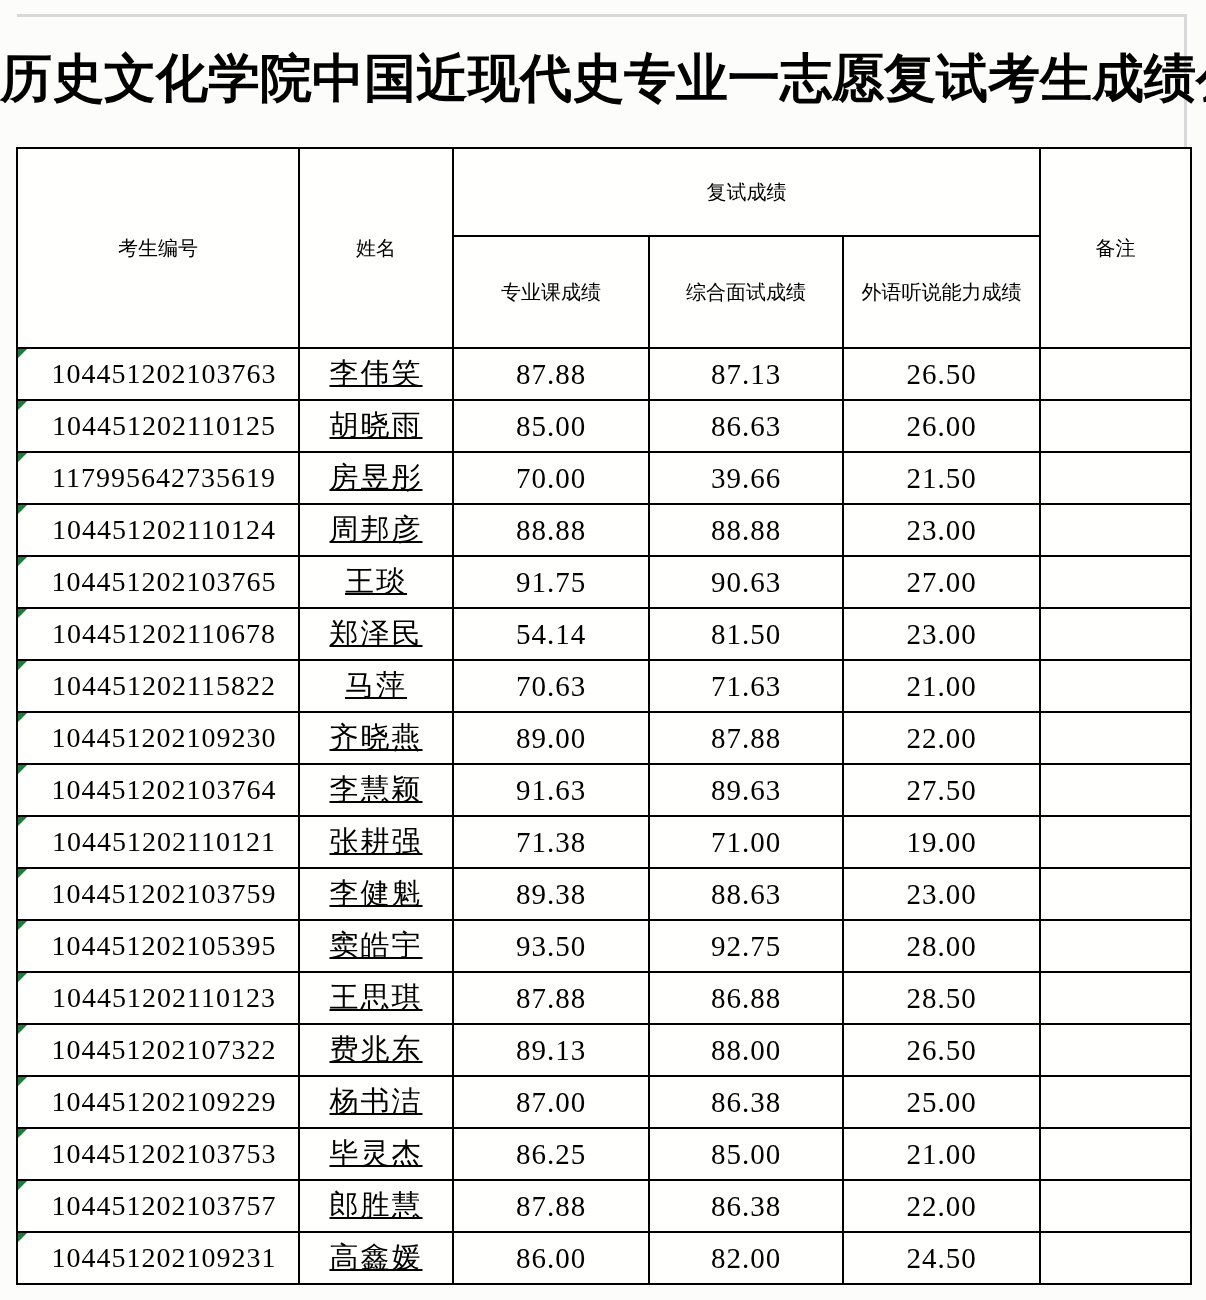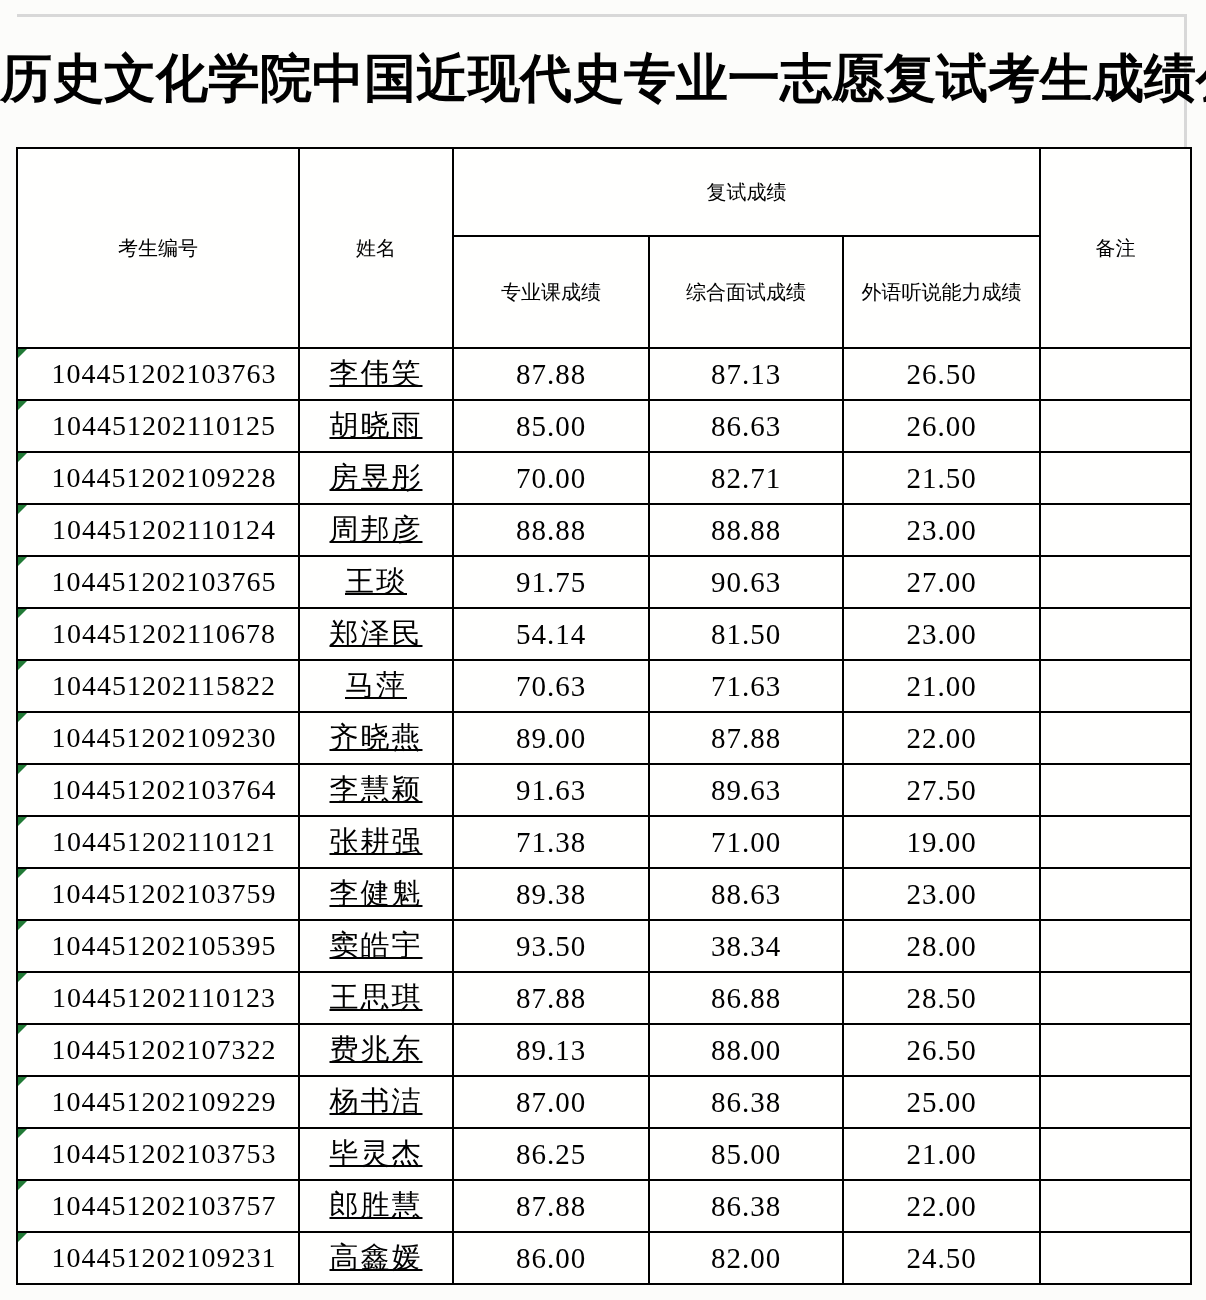--- a/index.html
+++ b/index.html
@@ -115,24 +115,24 @@
   <tr>
     <td class="c-id"><span class="tri"></span><span>104451202110125</span></td>
     <td class="c-name">胡晓雨</td>
     <td class="c-score">85.00</td>
     <td class="c-score">86.63</td>
     <td class="c-score">26.00</td>
     <td class="c-remark"></td>
   </tr>
 
   <tr>
-    <td class="c-id"><span class="tri"></span><span>104451202109228</span></td>
+    <td class="c-id"><span class="tri"></span><span>117995642735619</span></td>
     <td class="c-name">房昱彤</td>
     <td class="c-score">70.00</td>
-    <td class="c-score">82.71</td>
+    <td class="c-score">39.66</td>
     <td class="c-score">21.50</td>
     <td class="c-remark"></td>
   </tr>
 
   <tr>
     <td class="c-id"><span class="tri"></span><span>104451202110124</span></td>
     <td class="c-name">周邦彦</td>
     <td class="c-score">88.88</td>
     <td class="c-score">88.88</td>
     <td class="c-score">23.00</td>
@@ -199,21 +199,21 @@
     <td class="c-score">89.38</td>
     <td class="c-score">88.63</td>
     <td class="c-score">23.00</td>
     <td class="c-remark"></td>
   </tr>
 
   <tr>
     <td class="c-id"><span class="tri"></span><span>104451202105395</span></td>
     <td class="c-name">窦皓宇</td>
     <td class="c-score">93.50</td>
-    <td class="c-score">38.34</td>
+    <td class="c-score">92.75</td>
     <td class="c-score">28.00</td>
     <td class="c-remark"></td>
   </tr>
 
   <tr>
     <td class="c-id"><span class="tri"></span><span>104451202110123</span></td>
     <td class="c-name">王思琪</td>
     <td class="c-score">87.88</td>
     <td class="c-score">86.88</td>
     <td class="c-score">28.50</td>

